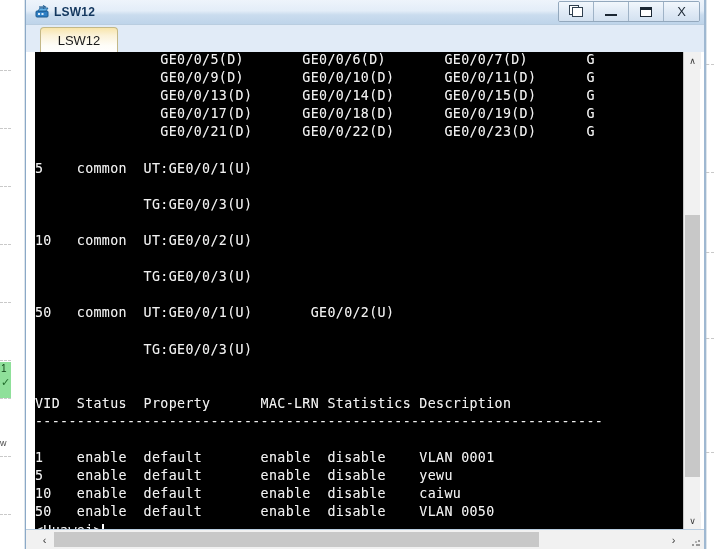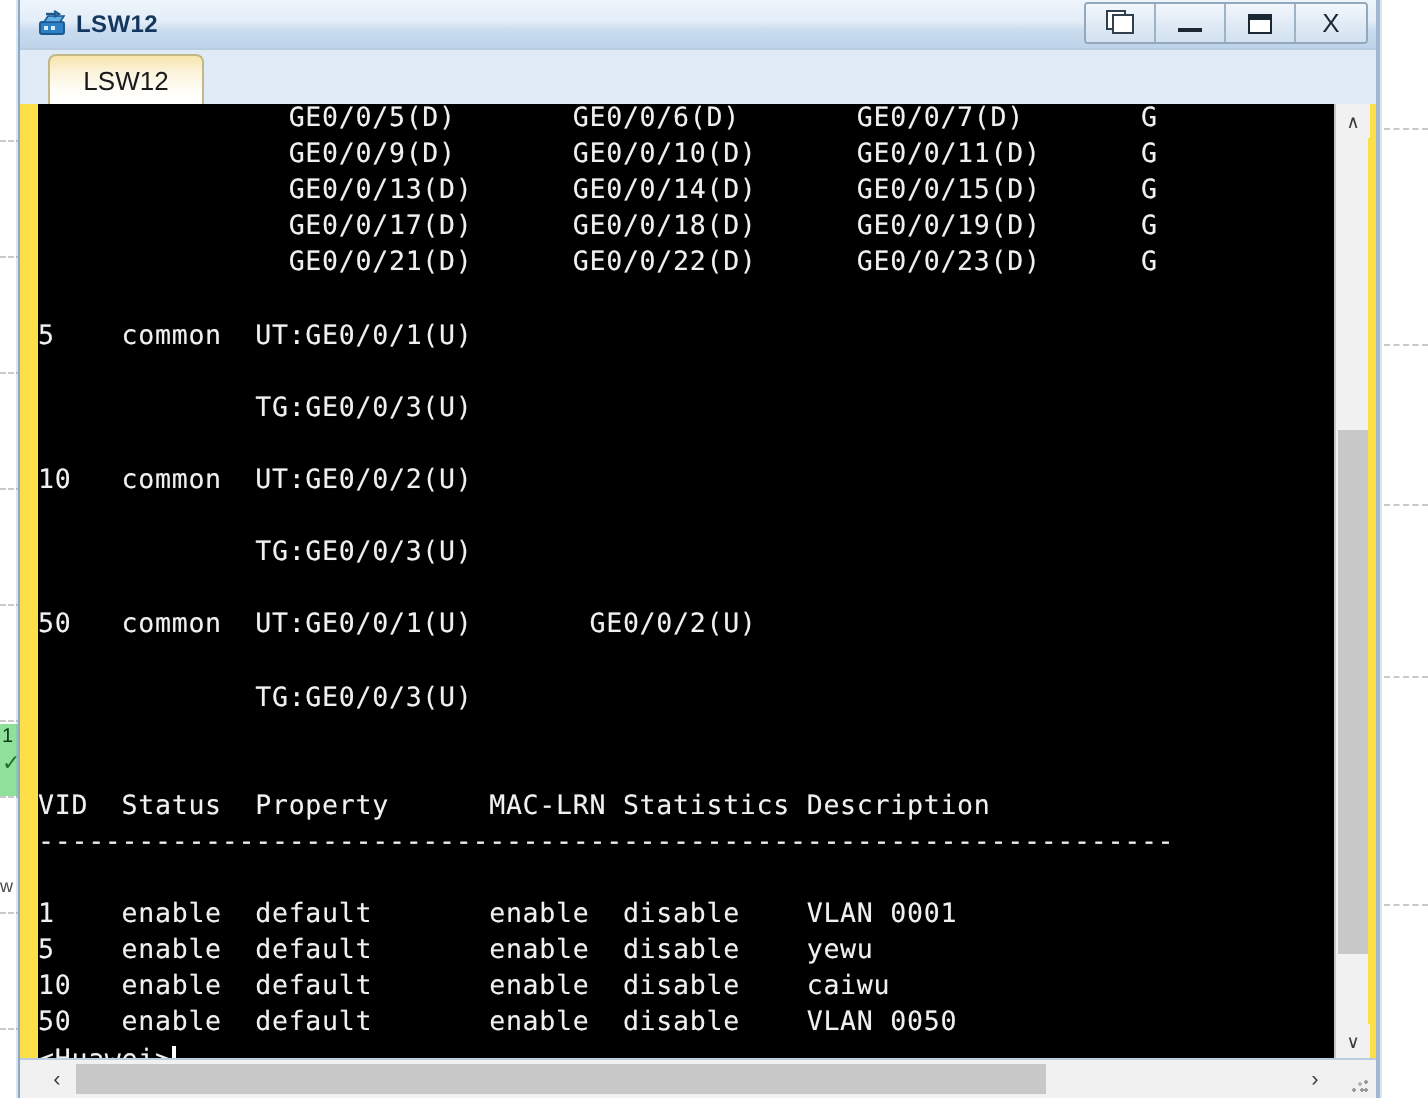--- a/index.html
+++ b/index.html
@@ -69,21 +69,21 @@
     position: absolute;
     left: 692px; top: 0;
     width: 22px; height: 549px;
     background: #ffffff;
   }
   .bg-right-panel .bg-dash { left: 0; width: 22px; }
 
   
   .window {
     position: absolute;
-    left: 9px; top: 0;
+    left: 25px; top: 0;
     width: 681px; height: 549px;
     background: #dfe9f5;
     border-left: 1px solid #8ba9c7;
     border-right: 2px solid #9fb8d1;
     box-shadow: 0 0 0 1px rgba(120,150,180,0.25);
   }
 
   
   .titlebar {
     position: absolute;
@@ -188,21 +188,21 @@
     font-size: 13px;
     color: #1a1a1a;
     cursor: pointer;
   }
 
   
   .term-wrap {
     position: absolute;
     left: 0; top: 52px;
     width: 678px; height: 477px;
-    background: #fde047;
+    background: #ffffff;
   }
   .term {
     position: absolute;
     left: 9px; top: 0;
     width: 648px; height: 477px;
     background: #000000;
     overflow: hidden;
   }
   .term pre {
     position: absolute;

